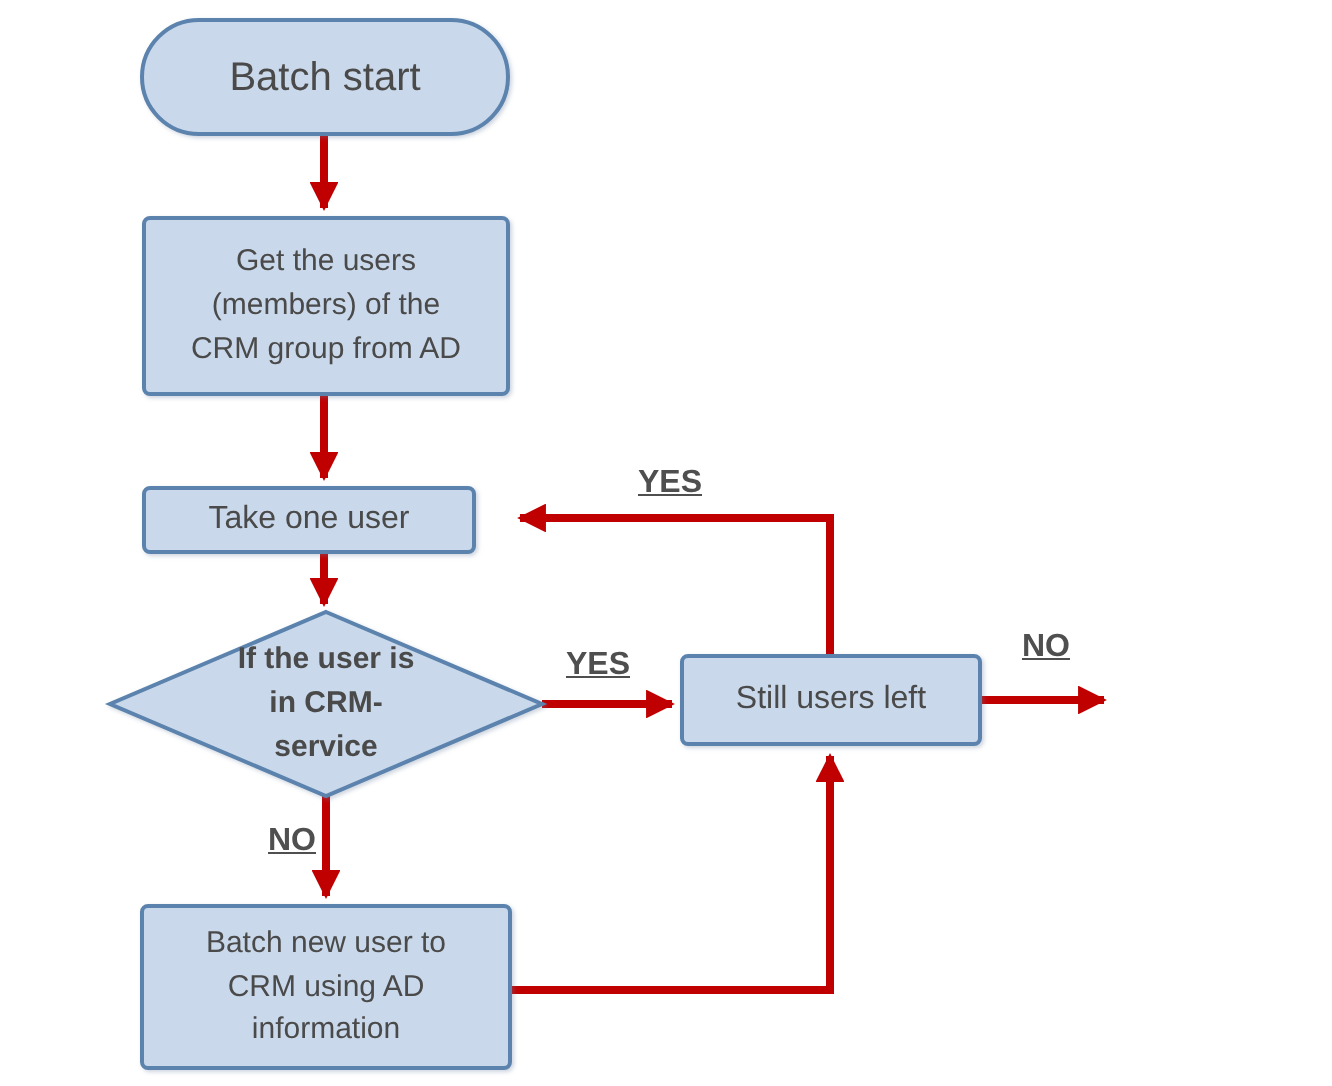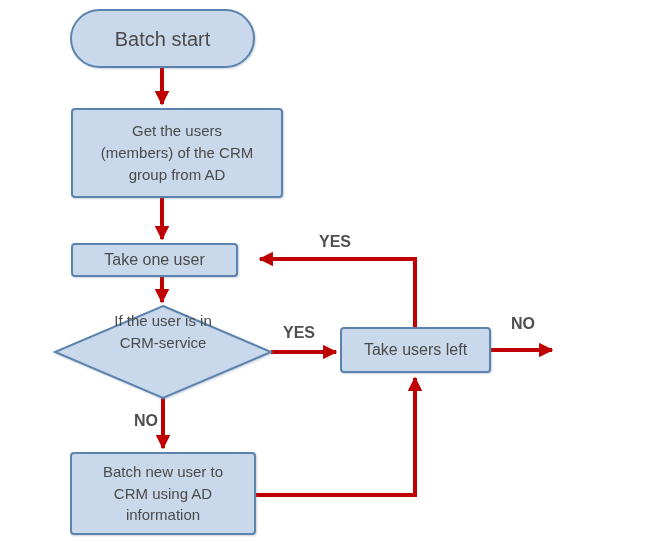--- a/index.html
+++ b/index.html
@@ -28,27 +28,27 @@
     border:2px solid var(--shape-border);
     border-radius:4px;
     color:var(--node-text);
     display:flex;align-items:center;justify-content:center;
     text-align:center;
     box-shadow:1px 1px 2px rgba(110,130,160,0.35);
     font-size:15px;line-height:1.45;
   }
   .terminator{border-radius:30px;font-size:20px;line-height:1.2;}
   .diamond-label{
-    position:absolute;display:flex;align-items:flex-start;justify-content:center;
+    position:absolute;display:flex;align-items:center;justify-content:center;
     text-align:center;color:var(--node-text);
-    font-size:15px;line-height:1.45;background:transparent;border:none;box-shadow:none;
+    font-size:15px;line-height:1.45;background:transparent;border:none;box-shadow:none;font-weight:bold;
   }
   .edge-label{
     position:absolute;font-weight:bold;font-size:16px;
-    color:var(--label-text);text-align:center;
+    color:var(--label-text);text-align:center;text-decoration:underline;
   }
   .arrow{stroke:var(--arrow);stroke-width:4;fill:none;}
   .arrowhead{fill:var(--arrow);}
   .diamond{
     fill:var(--shape-fill);stroke:var(--shape-border);stroke-width:2;
     filter:drop-shadow(1px 1px 1px rgba(110,130,160,0.35));
   }
 </style>
 </head>
 <body>
@@ -72,34 +72,34 @@
     <path class="arrow" marker-end="url(#ah)" d="M208,495 L367,495 L367,378"></path>
 
     <polygon class="diamond" points="115,306 223,352 115,398 7,352"></polygon>
   </svg>
 
   <div class="layer nodes">
     <div class="node terminator" style="left:22px;top:9px;width:185px;height:59px;">
       <span>Batch start</span>
     </div>
 
-    <div class="node" style="left:23px;top:108px;width:212px;height:90px;padding:0 21px;">
+    <div class="node" style="left:23px;top:108px;width:184px;height:90px;padding:0 21px;">
       <span>Get the users (members) of the CRM group from AD</span>
     </div>
 
     <div class="node" style="left:23px;top:243px;width:167px;height:34px;font-size:16px;">
       <span>Take one user</span>
     </div>
 
     <div class="diamond-label" style="left:63px;top:310px;width:104px;height:84px;">
       <span>If the user is in CRM-service</span>
     </div>
 
     <div class="node" style="left:292px;top:327px;width:151px;height:46px;font-size:16px;">
-      <span>Take users left</span>
+      <span>Still users left</span>
     </div>
 
 
     <div class="node" style="left:22px;top:452px;width:186px;height:83px;padding:0 18px;">
       <span>Batch new user to CRM using AD information</span>
     </div>
   </div>
 
   <div class="layer labels">
     <div class="edge-label" style="left:265px;top:233px;width:44px;">YES</div>

